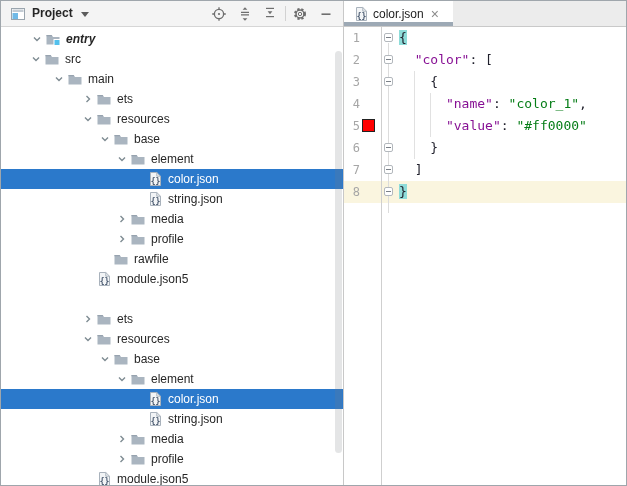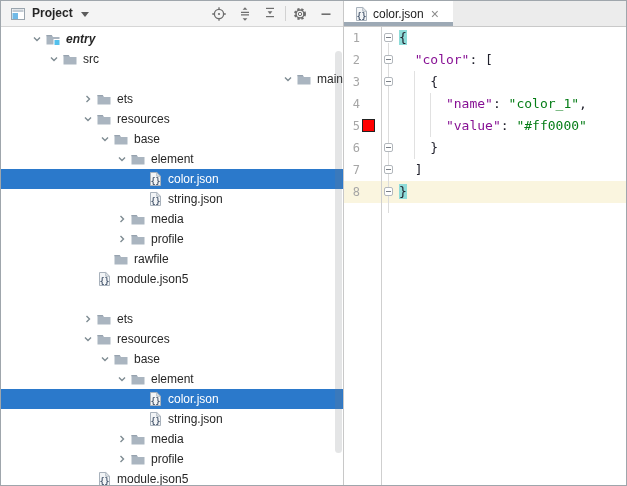--- a/index.html
+++ b/index.html
@@ -123,33 +123,33 @@
             <path d="M2 3.5 5 6.5 8 3.5"></path>
           </svg>
         </span>
         <span class="ticon"><svg width="16" height="16" viewBox="0 0 16 16">
             <path d="M1.5 4h5l1.5 2h6.5v7.5h-13z" fill="#AAB5C0"></path>
             <path d="M1.5 4h5l1 1.3h-6z" fill="#97A3AF"></path>
             <rect x="9" y="8.5" width="6" height="6" fill="#53C0EC" stroke="#ffffff"></rect>
           </svg></span>
         <span class="tlabel">entry</span>
       </div>
-      <div class="trow" style="top: 22px; padding-left: 45px;">
+      <div class="trow" style="top: 22px; padding-left: 27px;">
         <span class="chev">
           <svg width="10" height="10" viewBox="0 0 10 10" fill="none" stroke="#7E8B92" stroke-width="1.4">
             <path d="M2 3.5 5 6.5 8 3.5"></path>
           </svg>
         </span>
         <span class="ticon"><svg width="16" height="16" viewBox="0 0 16 16">
             <path d="M1.5 4h5l1.5 2h6.5v7.5h-13z" fill="#AAB5C0"></path>
             <path d="M1.5 4h5l1 1.3h-6z" fill="#97A3AF"></path>
           </svg></span>
         <span class="tlabel">src</span>
       </div>
-      <div class="trow" style="top: 42px; padding-left: 30px; justify-content: flex-end;">
+      <div class="trow" style="top: 42px; padding-left: 50px;">
         <span class="chev">
           <svg width="10" height="10" viewBox="0 0 10 10" fill="none" stroke="#7E8B92" stroke-width="1.4">
             <path d="M2 3.5 5 6.5 8 3.5"></path>
           </svg>
         </span>
         <span class="ticon"><svg width="16" height="16" viewBox="0 0 16 16">
             <path d="M1.5 4h5l1.5 2h6.5v7.5h-13z" fill="#AAB5C0"></path>
             <path d="M1.5 4h5l1 1.3h-6z" fill="#97A3AF"></path>
           </svg></span>
         <span class="tlabel">main</span>

